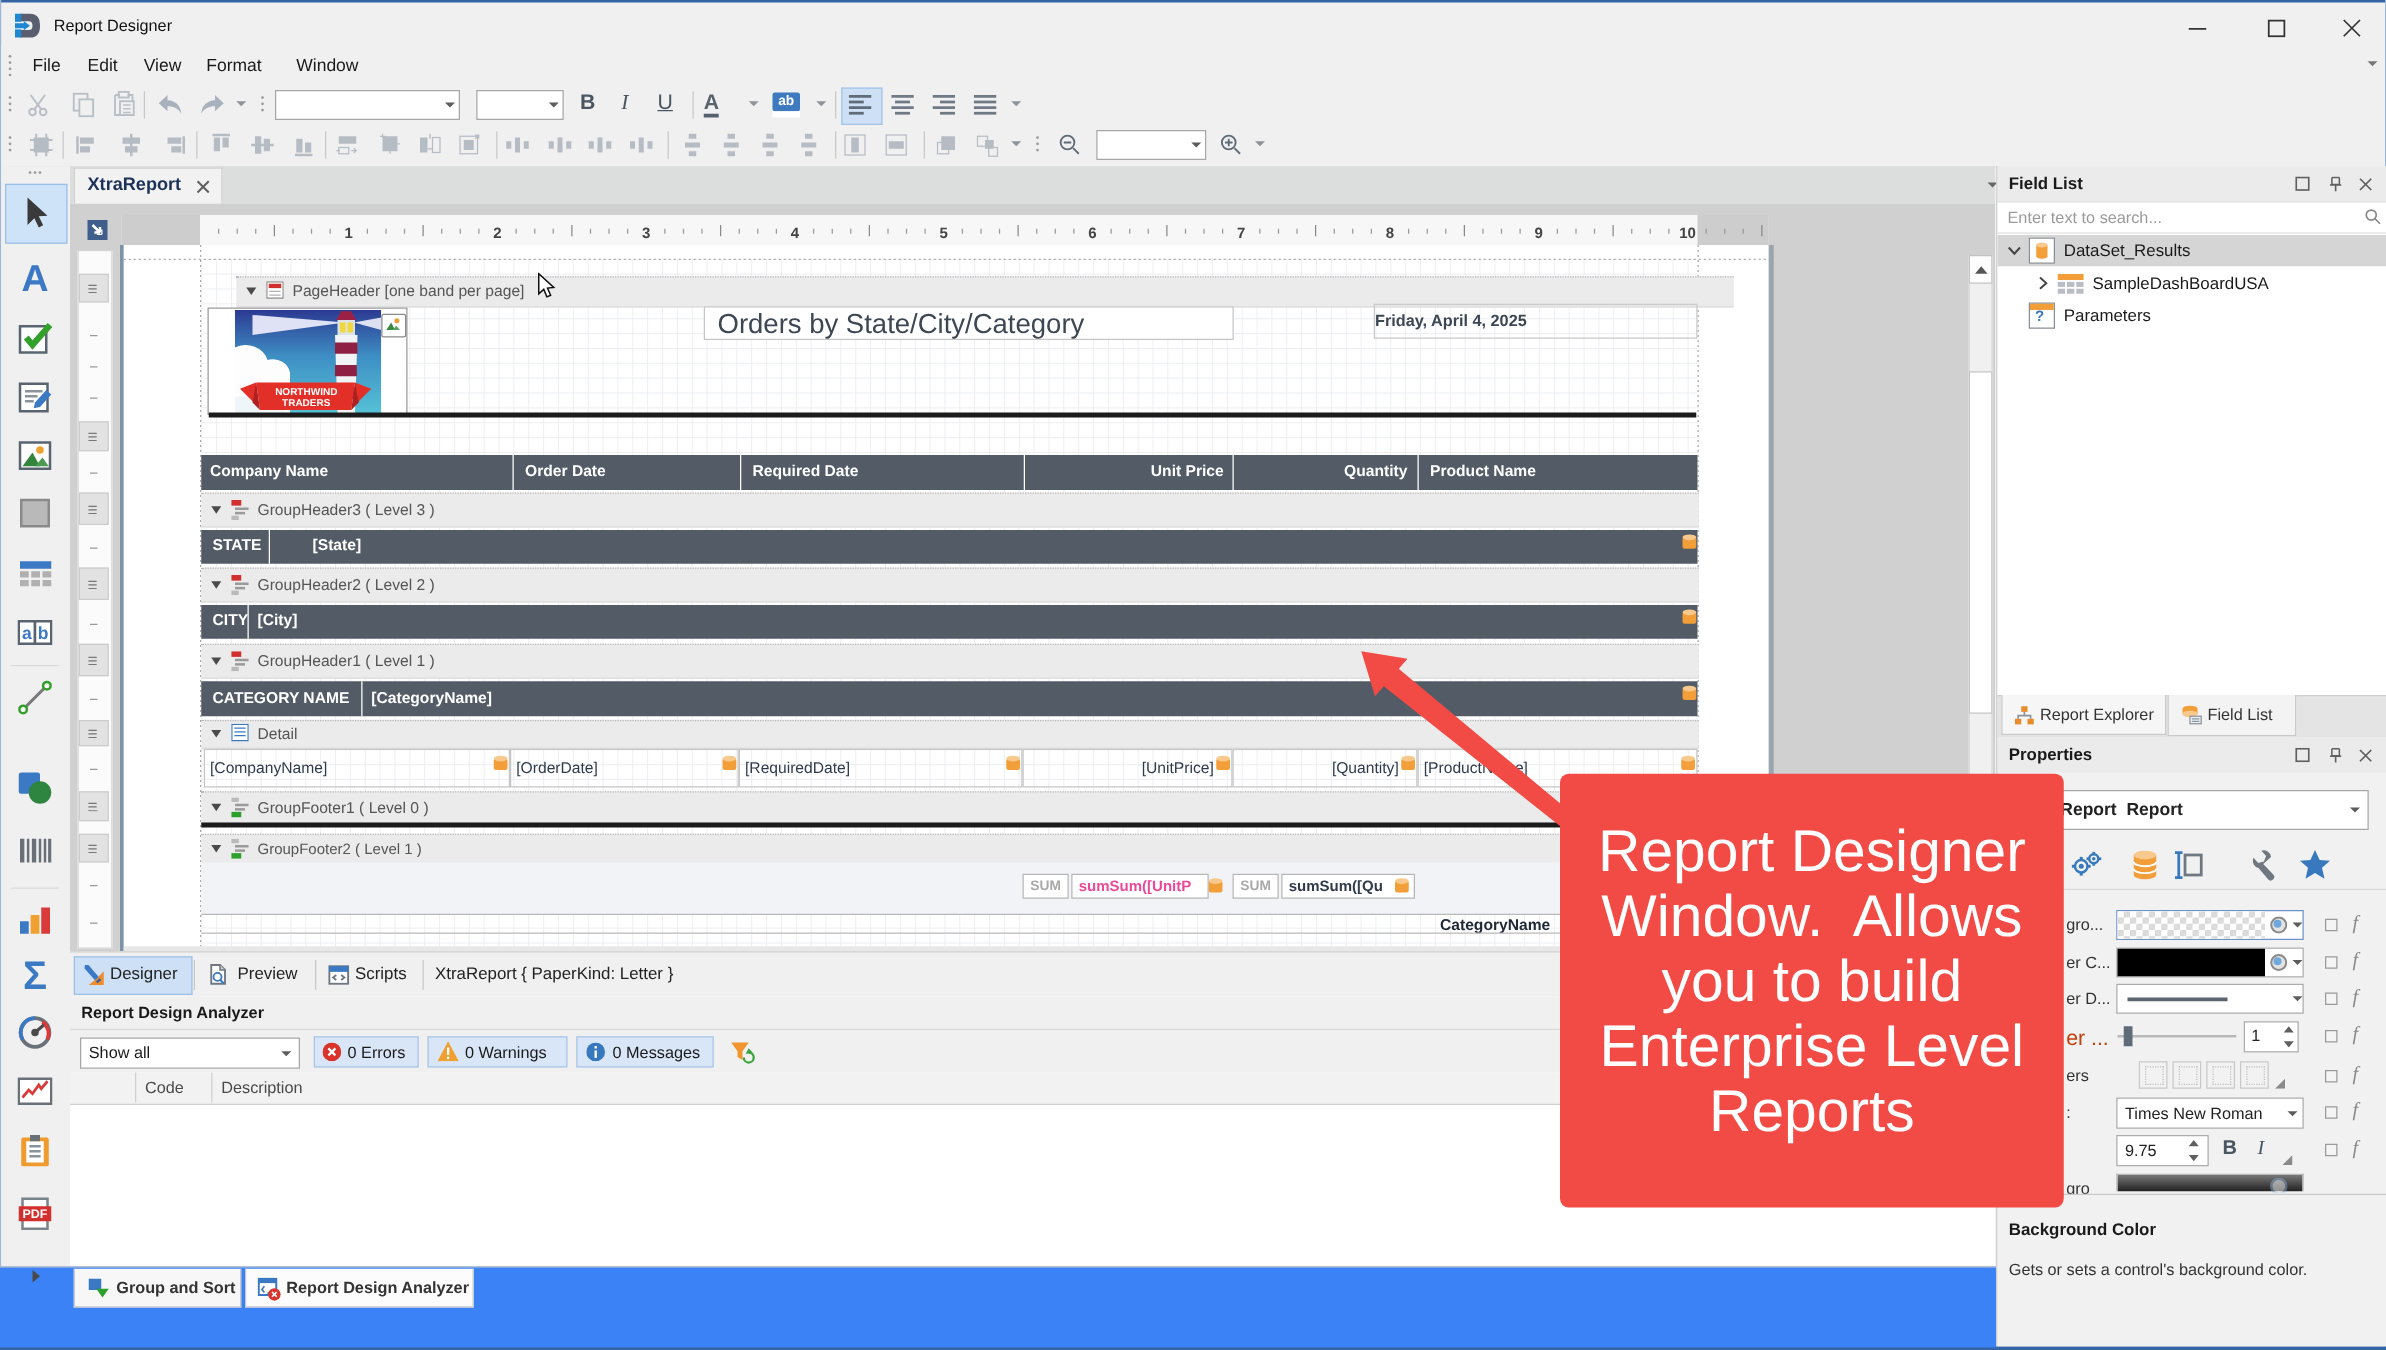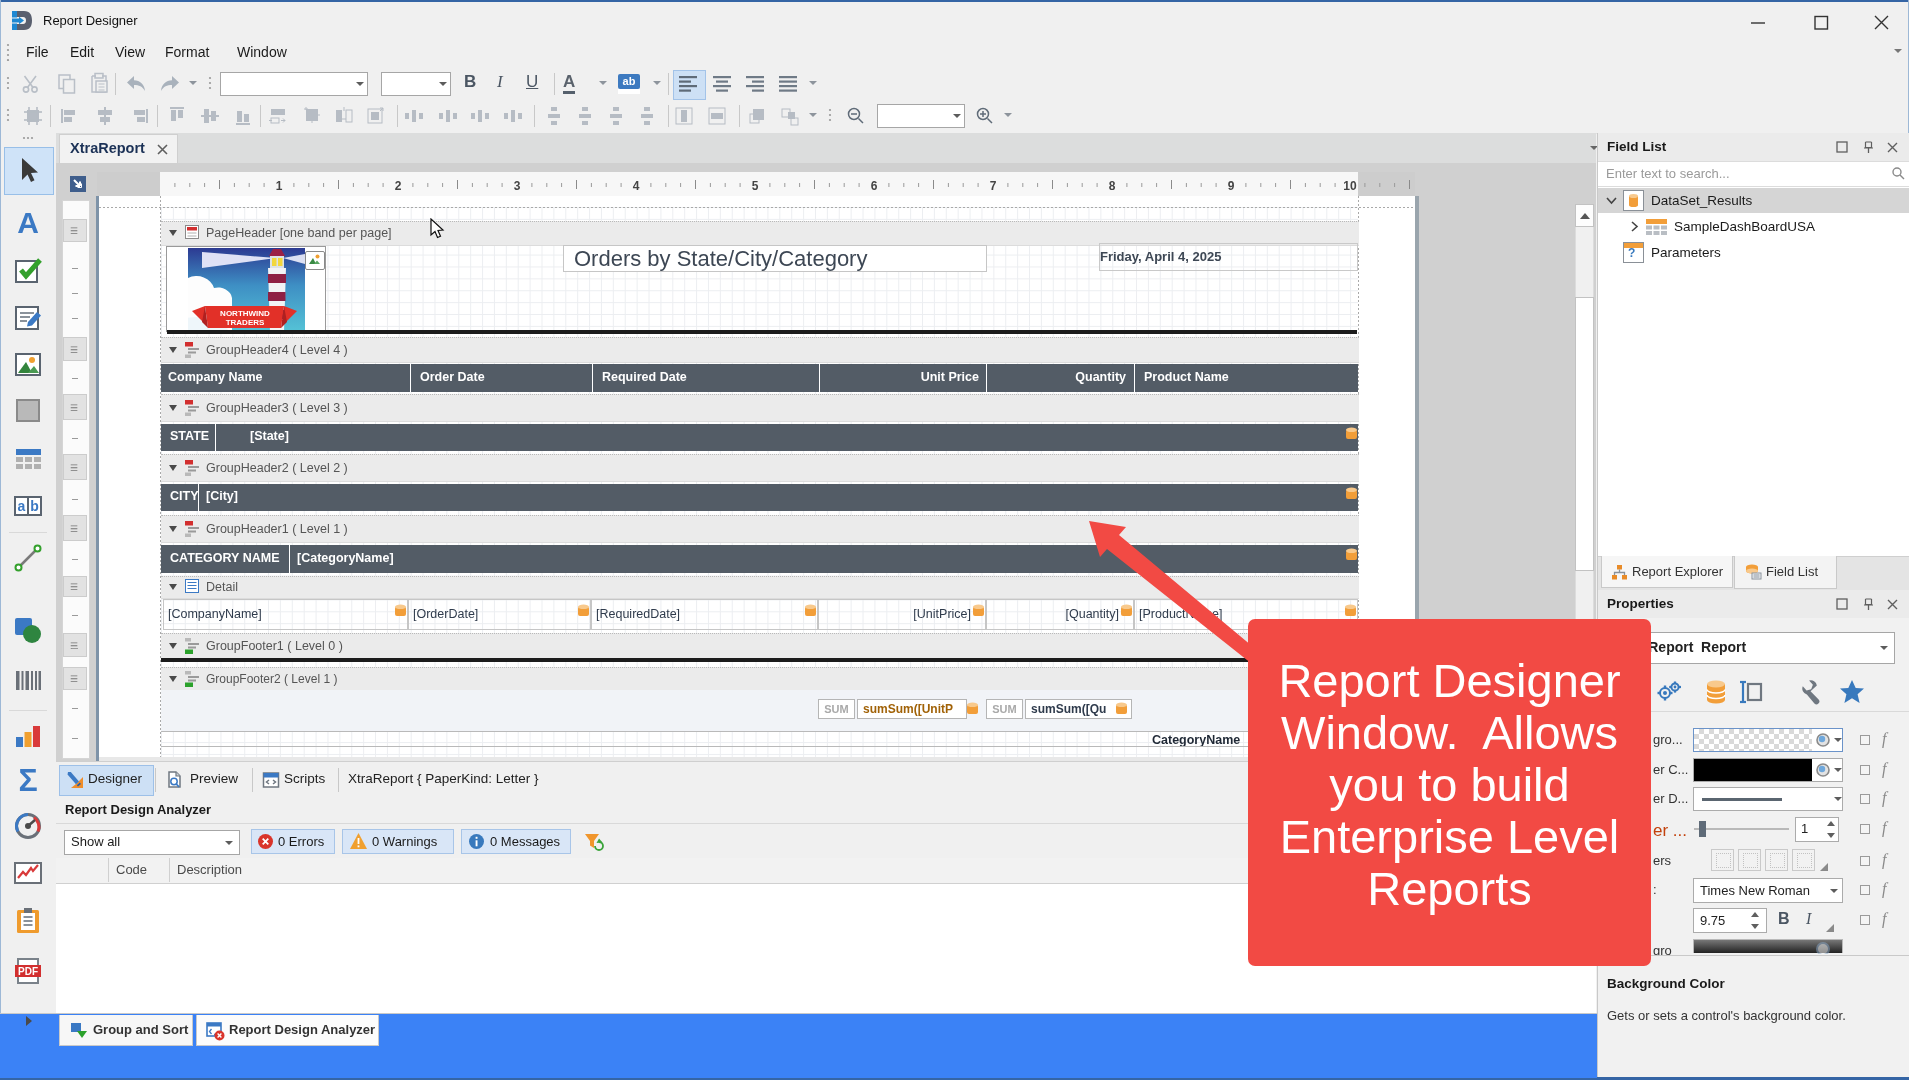--- a/index.html
+++ b/index.html
@@ -535,41 +535,29 @@
         <path d="M11.5 11.5 l-4 0 M11.5 11.5 l0 -4" stroke="#fff" stroke-width="1" fill="none"></path>
       </svg>
     <div class="abs" style="left:40px;top:33px;width:3px;height:565px;background:#7e93a8;"></div>
     <div class="abs" style="left:43px;top:33px;width:1316px;height:565px;background:#ffffff;"></div>
     <div class="abs" style="left:1359px;top:33px;width:4px;height:565px;background:#9aa5ad;"></div>
     <div class="abs" style="left:6px;top:37px;width:26px;height:557px;background:#fbfbfb;border:1px solid #d5d5d5;"></div>
     <div class="abs" style="left:105px;top:44px;width:1197px;height:550px;background-image:linear-gradient(#eceef1 1px, transparent 1px),linear-gradient(90deg, #eceef1 1px, transparent 1px);background-size:11.9px 11.9px;"></div>
     <div class="abs" style="left:104px;top:33px;width:1px;height:561px;background-image:linear-gradient(#a9a9a9 50%, transparent 50%);background-size:1px 4px;"></div>
     <div class="abs" style="left:1302px;top:33px;width:1px;height:561px;background-image:linear-gradient(#a9a9a9 50%, transparent 50%);background-size:1px 4px;"></div>
     <div class="abs" style="left:43px;top:44px;width:1316px;height:1px;background-image:linear-gradient(90deg,#a9a9a9 50%, transparent 50%);background-size:4px 1px;"></div>
-    <div class="abs bandstrip" style="top:58px;height:23px;">
+    <div class="abs bandstrip" style="top:58px;height:23px;margin-left:28px;">
         <div class="abs" style="left:8px;top:8px;width:0;height:0;border-left:4.5px solid transparent;border-right:4.5px solid transparent;border-top:6px solid #4a4a4a;"></div>
         <svg class="abs" style="left:24px;top:3px" width="14" height="16" viewBox="0 0 14 16">
           <rect x="0.5" y="0.5" width="13" height="13" fill="#fff" stroke="#8a8a8a"></rect>
           <rect x="2" y="2" width="10" height="3.5" fill="#d22f2f"></rect>
           <line x1="2.5" y1="8" x2="11.5" y2="8" stroke="#b0b0b0"></line>
           <line x1="2.5" y1="11" x2="11.5" y2="11" stroke="#b0b0b0"></line>
         </svg>
         <div class="abs" style="left:45px;top:3px;font-size:12.5px;color:#555;line-height:16px;white-space:pre;">PageHeader [one band per page]</div>
-      </div>
-    <div class="abs bandstrip" style="top:174px;height:24px;">
-        <div class="abs" style="left:8px;top:9px;width:0;height:0;border-left:4.5px solid transparent;border-right:4.5px solid transparent;border-top:6px solid #4a4a4a;"></div>
-        <svg class="abs" style="left:24px;top:4px" width="14" height="16" viewBox="0 0 14 16">
-          <rect x="0" y="0" width="8" height="4.5" fill="#d22f2f"></rect>
-          <g fill="#9a9a9a">
-            <rect x="3" y="6" width="11" height="2"></rect>
-            <rect x="3" y="9.5" width="8" height="2"></rect>
-            <rect x="0" y="12.5" width="6" height="3.5" fill="#b9b9b9"></rect>
-          </g>
-        </svg>
-        <div class="abs" style="left:45px;top:4px;font-size:12.5px;color:#555;line-height:16px;white-space:pre;">GroupHeader4 ( Level 4 )</div>
       </div>
     <div class="abs bandstrip" style="top:231px;height:26px;">
         <div class="abs" style="left:8px;top:10px;width:0;height:0;border-left:4.5px solid transparent;border-right:4.5px solid transparent;border-top:6px solid #4a4a4a;"></div>
         <svg class="abs" style="left:24px;top:5px" width="14" height="16" viewBox="0 0 14 16">
           <rect x="0" y="0" width="8" height="4.5" fill="#d22f2f"></rect>
           <g fill="#9a9a9a">
             <rect x="3" y="6" width="11" height="2"></rect>
             <rect x="3" y="9.5" width="8" height="2"></rect>
             <rect x="0" y="12.5" width="6" height="3.5" fill="#b9b9b9"></rect>
           </g>
@@ -780,21 +768,21 @@
         <rect x="1" y="2.5" width="11" height="9.5" rx="2" fill="#f29e39"></rect>
         <ellipse cx="6.5" cy="2.8" rx="5.5" ry="2.3" fill="#f8c98c"></ellipse>
       </svg>
     <svg class="abs" style="left:1288px;top:441px" width="13" height="14" viewBox="0 0 13 14">
         <rect x="1" y="2.5" width="11" height="9.5" rx="2" fill="#f29e39"></rect>
         <ellipse cx="6.5" cy="2.8" rx="5.5" ry="2.3" fill="#f8c98c"></ellipse>
       </svg>
     <div class="abs" style="left:105px;top:495px;width:1197px;height:3.5px;background:#1c1c1c;"></div>
     <div class="abs" style="left:105px;top:527px;width:1197px;height:41px;background:#f1f3f7;"></div>
     <div class="abs" style="left:762px;top:536px;width:37px;height:20px;background:#fff;border:1px solid #b5b5b5;box-sizing:border-box;font-size:11px;font-weight:bold;color:#a9a9a9;text-align:center;line-height:18px;">SUM</div>
-    <div class="abs" style="left:801px;top:536px;width:110px;height:20px;background:#fff;border:1px solid #b5b5b5;box-sizing:border-box;font-size:12px;font-weight:bold;color:#a16207;line-height:18px;padding-left:5px;white-space:nowrap;overflow:hidden;">sumSum([UnitP</div>
+    <div class="abs" style="left:801px;top:536px;width:110px;height:20px;background:#fff;border:1px solid #b5b5b5;box-sizing:border-box;font-size:12px;font-weight:bold;color:#ec4899;line-height:18px;padding-left:5px;white-space:nowrap;overflow:hidden;">sumSum([UnitP</div>
     <svg class="abs" style="left:910px;top:539px" width="13" height="14" viewBox="0 0 13 14">
         <rect x="1" y="2.5" width="11" height="9.5" rx="2" fill="#f29e39"></rect>
         <ellipse cx="6.5" cy="2.8" rx="5.5" ry="2.3" fill="#f8c98c"></ellipse>
       </svg>
     <div class="abs" style="left:930px;top:536px;width:37px;height:20px;background:#fff;border:1px solid #b5b5b5;box-sizing:border-box;font-size:11px;font-weight:bold;color:#a9a9a9;text-align:center;line-height:18px;">SUM</div>
     <div class="abs" style="left:969px;top:536px;width:107px;height:20px;background:#fff;border:1px solid #b5b5b5;box-sizing:border-box;font-size:12px;font-weight:bold;color:#2f3b4c;line-height:18px;padding-left:5px;white-space:nowrap;overflow:hidden;">sumSum([Qu</div>
     <svg class="abs" style="left:1059px;top:539px" width="13" height="14" viewBox="0 0 13 14">
         <rect x="1" y="2.5" width="11" height="9.5" rx="2" fill="#f29e39"></rect>
         <ellipse cx="6.5" cy="2.8" rx="5.5" ry="2.3" fill="#f8c98c"></ellipse>
       </svg>

